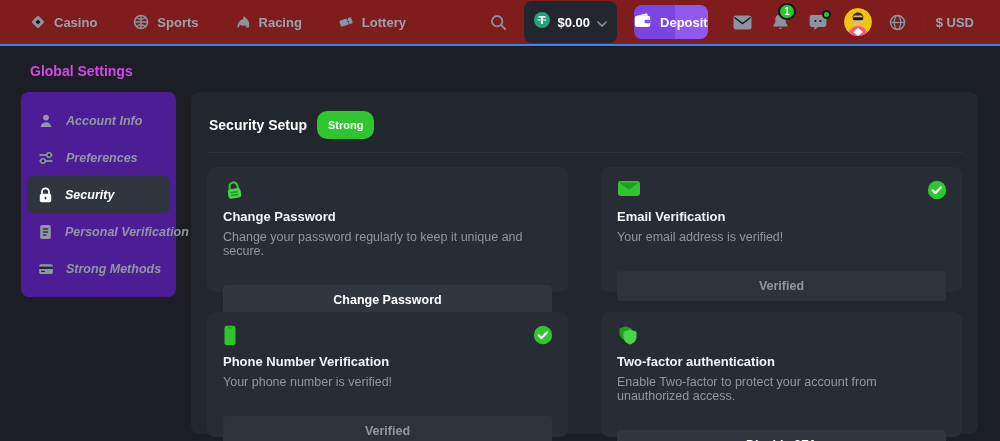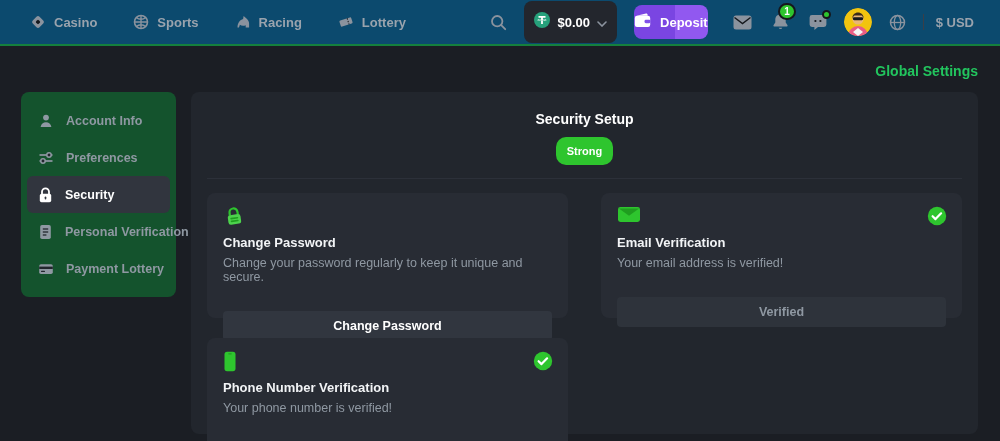--- a/index.html
+++ b/index.html
@@ -6,22 +6,22 @@
   html,body { width:1000px; height:441px; }
   body {
     background:#1b1e24;
     font-family:"Liberation Sans", sans-serif;
     overflow:hidden;
     -webkit-font-smoothing:antialiased;
   }
 
   
   .topbar {
-    height:46px; background:#0c4a6e;
-    border-bottom:2px solid #15803d;
+    height:46px; background:#7f1d1d;
+    border-bottom:2px solid #3b82f6;
     display:flex; align-items:center; justify-content:space-between;
     padding:0 26px 0 30px;
   }
   .nav { display:flex; align-items:center; gap:36px; }
   .nav-item { display:flex; align-items:center; gap:8px; color:#9aa3ad; font-size:13px; font-weight:700; cursor:pointer; }
   .nav-item svg { display:block; }
   .topbar-right { display:flex; align-items:center; gap:17px; }
   .icon-btn { color:#8b939e; display:flex; align-items:center; cursor:pointer; position:relative; }
 
   .balance-pill {
@@ -46,40 +46,41 @@
     position:absolute; top:-4px; right:-4px; width:9px; height:9px;
     border-radius:50%; background:#2ec52e; border:2px solid #15181d;
   }
   .avatar { width:28px; height:28px; border-radius:50%; overflow:hidden; cursor:pointer; flex:none; }
   .currency-group { display:flex; align-items:center; gap:12px; }
   .vdiv { width:1px; height:16px; background:#3a3f48; }
   .currency { color:#9aa3ad; font-size:13px; font-weight:700; cursor:pointer; }
 
   
   .page { padding:0 22px 0 21px; }
-  .page-title { color:#22c55e; font-size:14px; font-weight:700; margin:17px 0 13px 9px;text-align:right; }
+  .page-title { color:#d946ef; font-size:14px; font-weight:700; margin:17px 0 13px 9px; }
   .layout { display:flex; gap:15px; align-items:flex-start; }
 
   .sidebar {
-    width:155px; flex:none; background:#14532d; border-radius:8px;
+    width:155px; flex:none; background:#4c1d95; border-radius:8px;
     padding:10px 6px;
+    font-style:italic;
   }
   .side-item {
     height:37px; display:flex; align-items:center; gap:12px;
     padding:0 11px; border-radius:6px; color:#8f98a2;
     font-size:12.5px; font-weight:600; cursor:pointer; white-space:nowrap;
   }
   .side-item svg { flex:none; display:block; }
   .side-item.active { background:#31353e; color:#ffffff; font-weight:700; }
 
   .main {
     flex:1; background:#22262d; border-radius:8px;
     padding:13px 16px 16px; height:342px;
   }
-  .main-header { display:flex; align-items:center; gap:10px; padding:6px 2px 13px; border-bottom:1px solid #2c3039;flex-direction:column; }
+  .main-header { display:flex; align-items:center; gap:10px; padding:6px 2px 13px; border-bottom:1px solid #2c3039; }
   .main-title { color:#fff; font-size:14px; font-weight:700; }
   .badge-strong {
     background:#2ec52e; color:#fff; font-size:11px; font-weight:700;
     padding:8px 11px; border-radius:10px;
   }
   .cards { display:grid; grid-template-columns:1fr 1fr; gap:20px 33px; margin-top:14px; }
   .card {
     position:relative; background:#282c34; border-radius:8px;
     padding:13px 16px; height:125px;
   }
@@ -272,21 +273,21 @@
         <span>Personal Verification</span>
       </div>
       <div class="side-item">
         <span>
           <svg width="16" height="16" viewBox="0 0 16 16">
               <rect x="1.2" y="3.2" width="13.6" height="9.8" rx="1.8" fill="#8f98a2"></rect>
               <rect x="1.2" y="5.6" width="13.6" height="2.4" fill="#22262d"></rect>
               <rect x="3" y="9.8" width="4" height="1.3" rx="0.6" fill="#22262d"></rect>
             </svg>
         </span>
-        <span>Payment Lottery</span>
+        <span>Strong Methods</span>
       </div>
     </div>
 
     <div class="main">
       <div class="main-header">
         <span class="main-title">Security Setup</span>
         <span class="badge-strong">Strong</span>
       </div>
 
       <div class="cards">
@@ -336,17 +337,28 @@
             <svg width="20" height="20" viewBox="0 0 20 20">
                 <circle cx="10" cy="10" r="9.2" fill="#2ec52e"></circle>
                 <path d="M5.6 10.2l2.9 2.9 5.6-5.8" fill="none" stroke="#fff" stroke-width="2.2" stroke-linecap="round" stroke-linejoin="round"></path>
               </svg>
           </span>
           <div class="card-title">Phone Number Verification</div>
           <div class="card-desc">Your phone number is verified!</div>
           <button class="card-btn verified">Verified</button>
         </div>
 
+        <div class="card">
+          <div class="card-icon">
+            <svg width="23" height="21" viewBox="0 0 23 21">
+                <path d="M8.5 1.2l6 2.2v4.9c0 3.3-2.4 6-6 7-3.6-1-6-3.7-6-7V3.4z" fill="#1f9e1f"></path>
+                <path d="M13 4.4l6.5 2.4v5.1c0 3.5-2.6 6.4-6.5 7.5-3.9-1.1-6.5-4-6.5-7.5V6.8z" fill="#4cd24c"></path>
+              </svg>
+          </div>
+          <div class="card-title">Two-factor authentication</div>
+          <div class="card-desc">Enable Two-factor to protect your account from unauthorized access.</div>
+          <button class="card-btn">Disable 2FA</button>
+        </div>
 
       </div>
     </div>
   </div>
 </div>
 
 </body></html>

